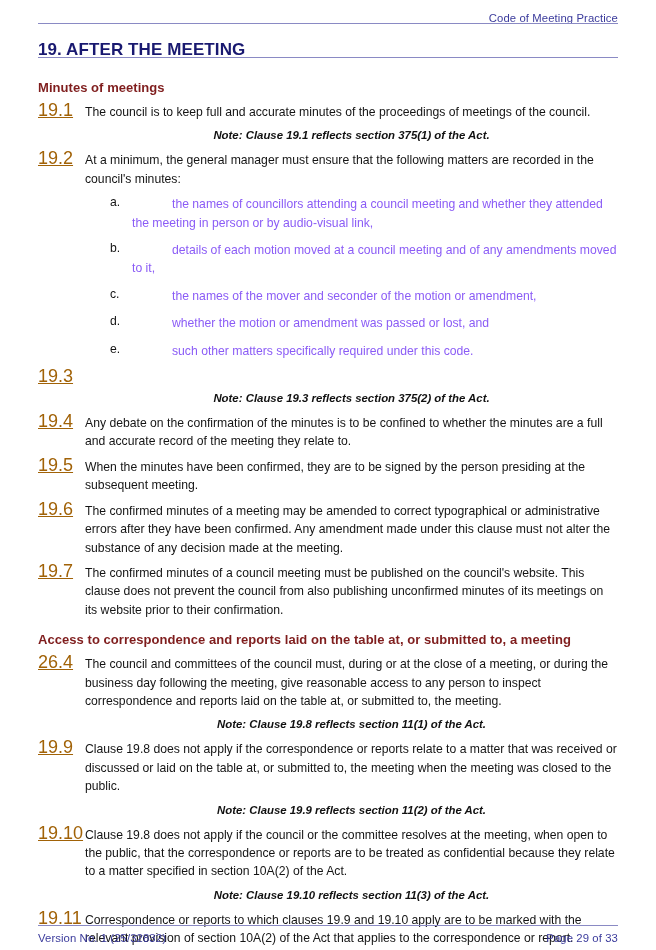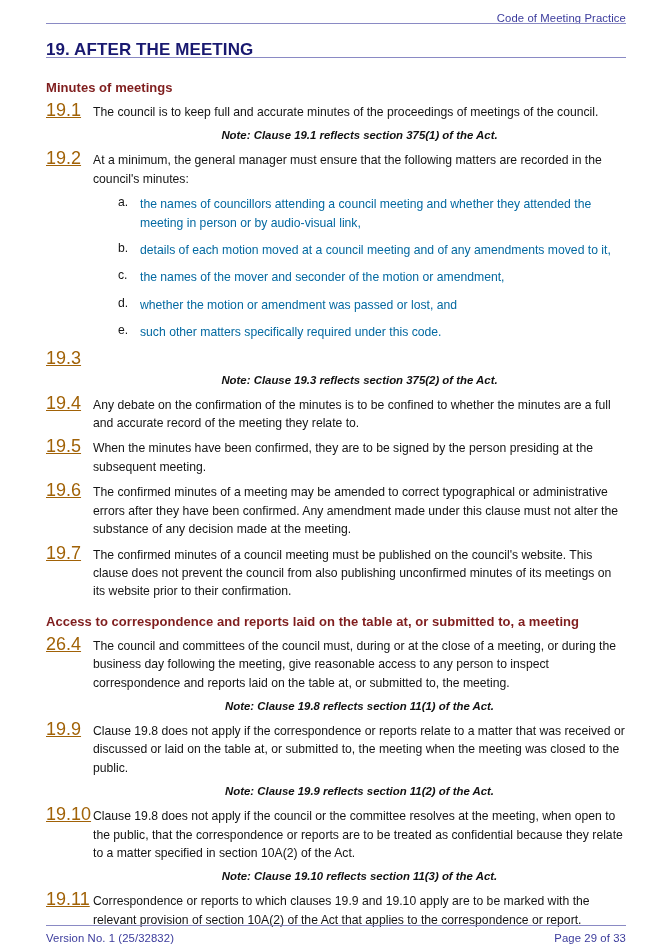--- a/index.html
+++ b/index.html
@@ -10,21 +10,21 @@
   body {
     width: 656px;
     height: 950px;
     position: relative;
     font-family: "Liberation Sans", sans-serif;
     color: #141414;
     -webkit-font-smoothing: antialiased;
   }
   .page {
     position: absolute;
-    left: 8px; top: 0;
+    left: 0; top: 0;
     width: 568px;
     height: 950px;
     box-sizing: border-box;
   }
 
   
   .doc-header {
     position: absolute;
     left: 38px;
     top: 8px;
@@ -134,21 +134,22 @@
     position: absolute;
     left: 110px;
     top: 0;
     font-size: 12.2px;
     line-height: 16.4px;
     color: #141414;
   }
   .alpha-text {
     font-size: 12.2px;
     line-height: 16.4px;
-    color: #0369a1;
+    color: #8b5cf6;
+    margin-left: 40px;
   }
 
   
   .footer-rule {
     position: absolute;
     left: 38px;
     top: 925px;
   }
   .doc-footer {
     position: absolute;

